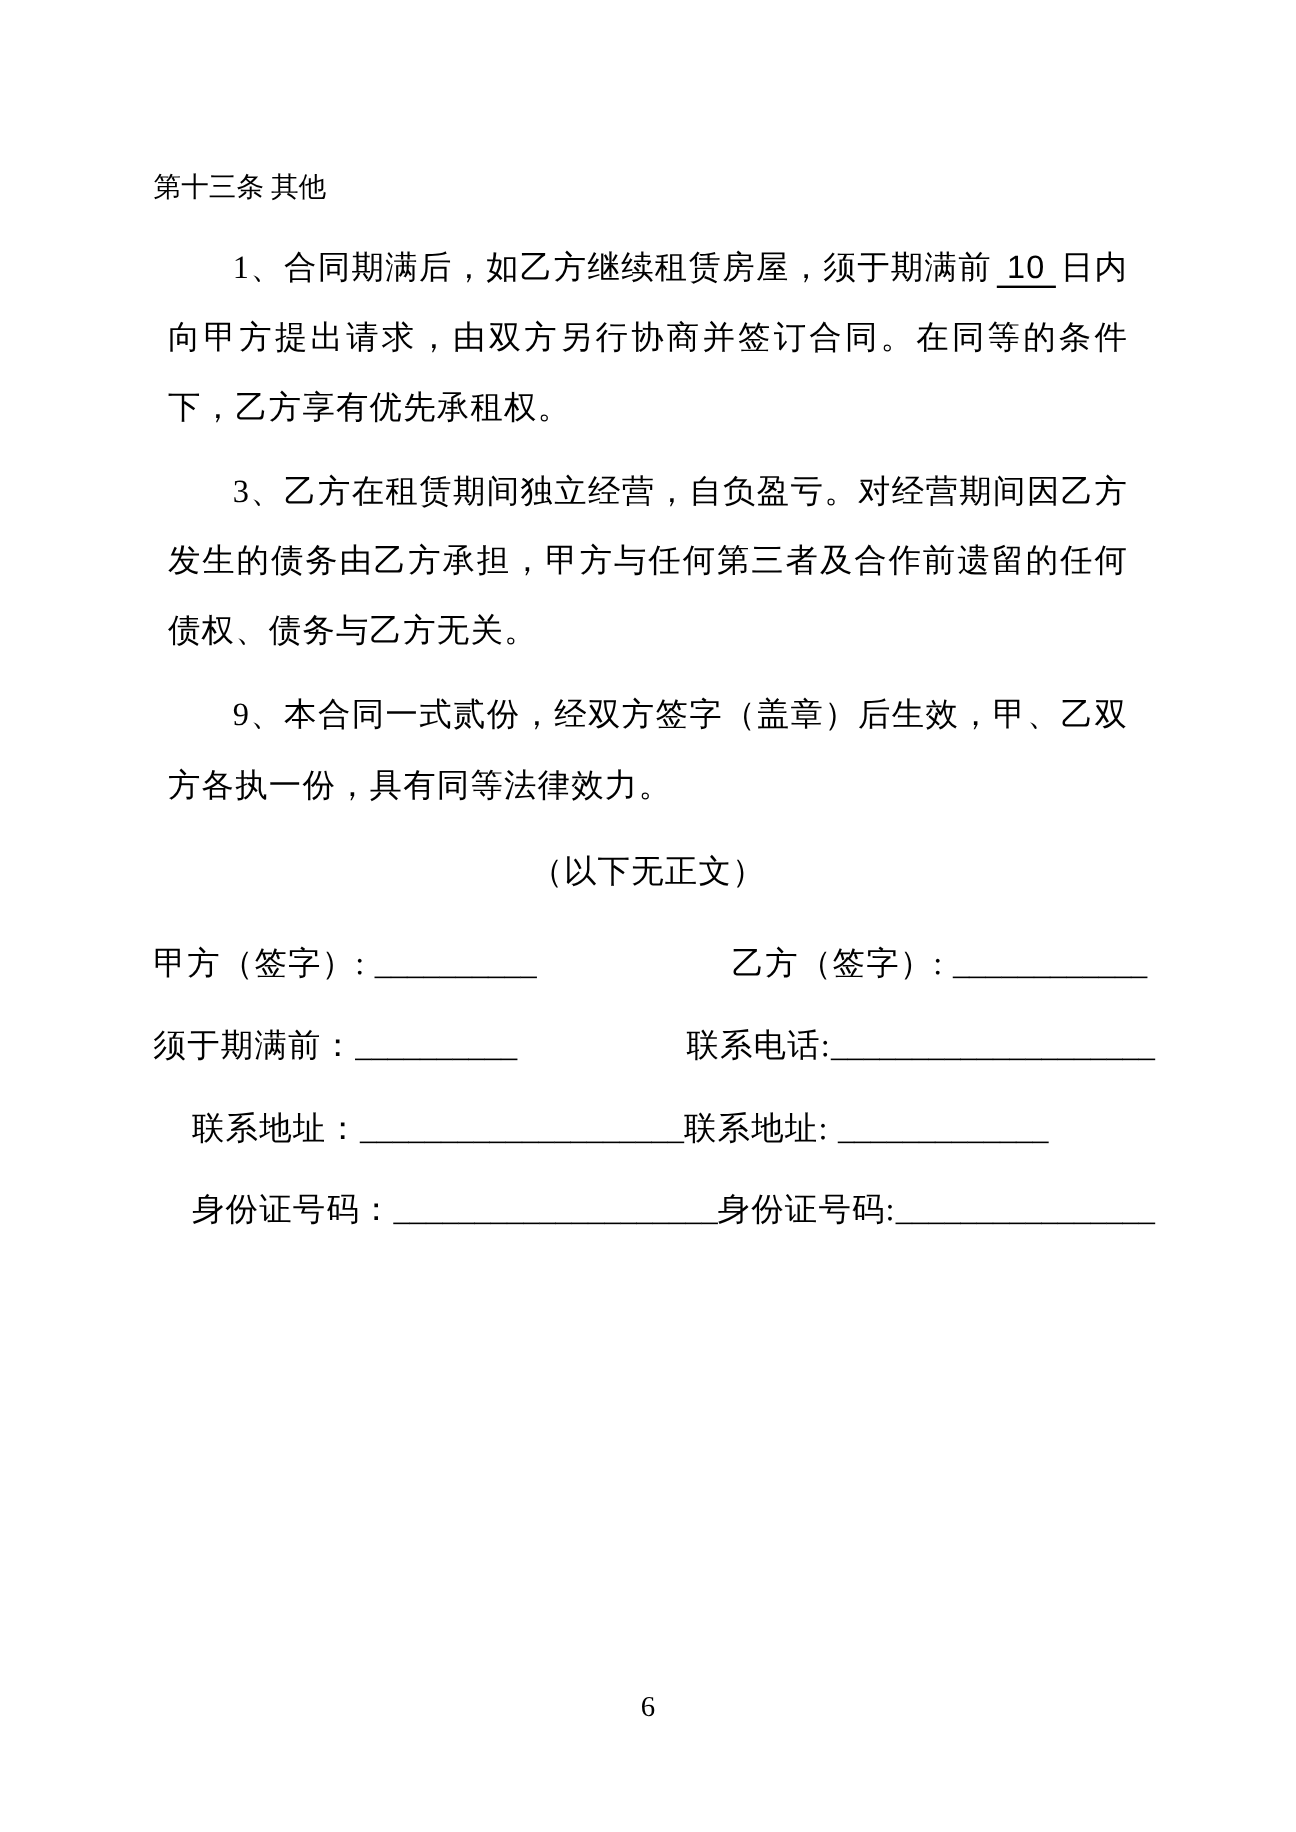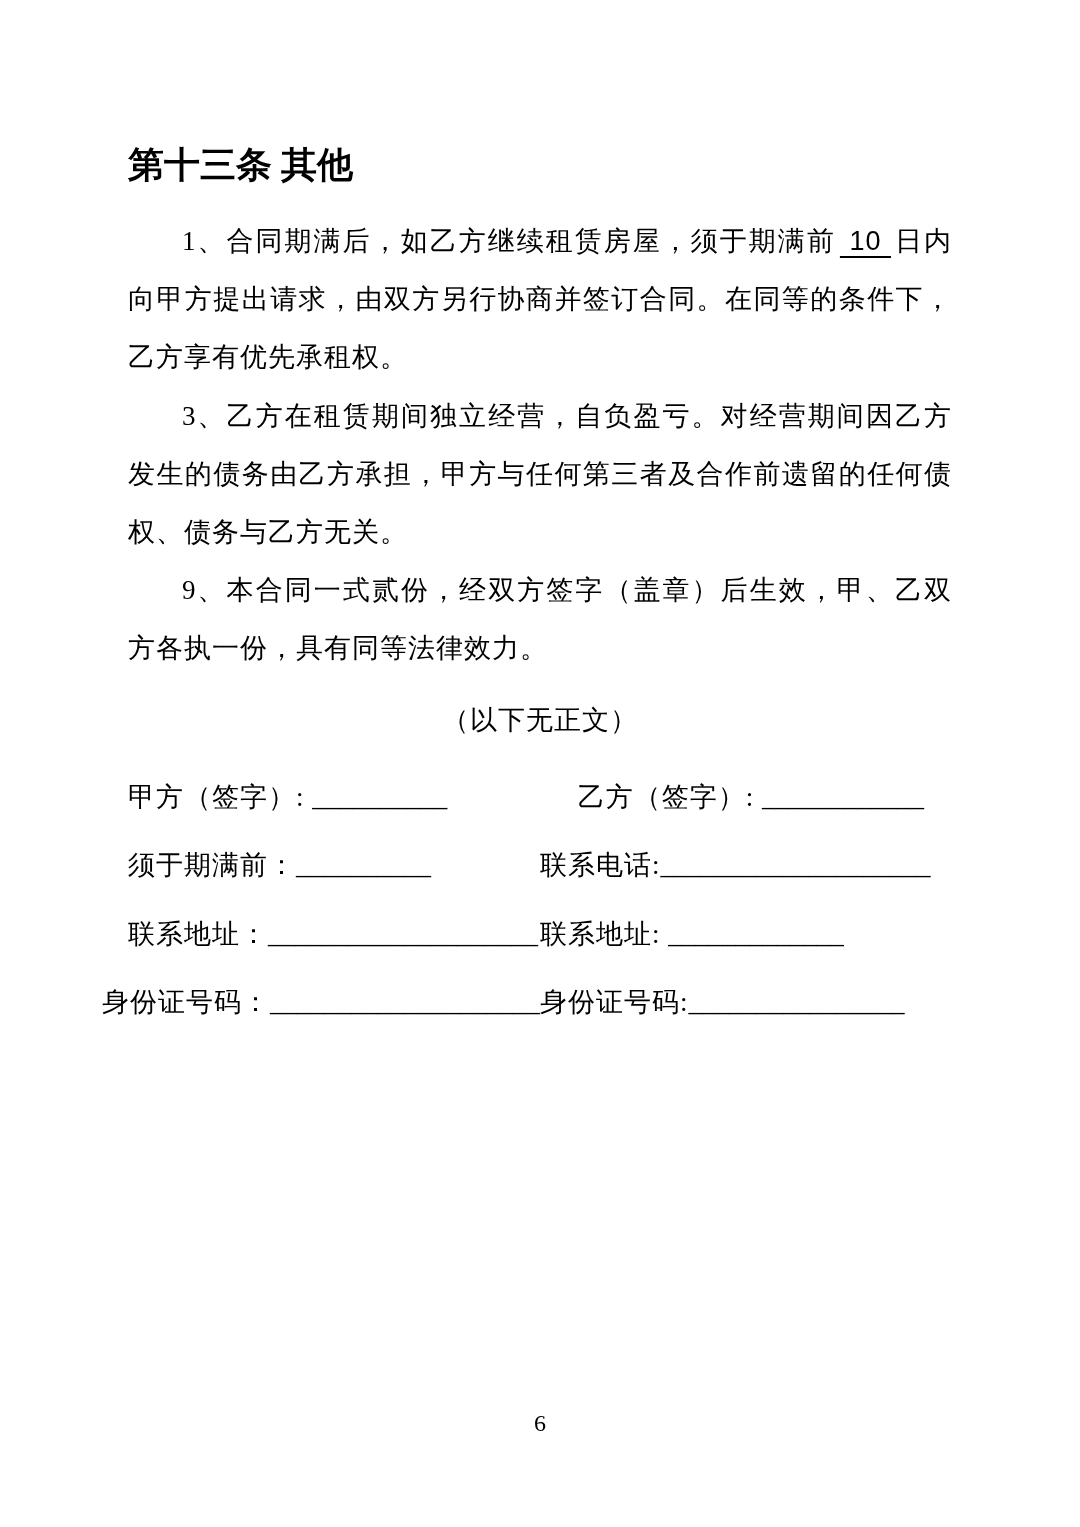--- a/index.html
+++ b/index.html
@@ -14,27 +14,27 @@
     margin: 0 auto;
     box-sizing: border-box;
     background: #ffffff;
     color: #000000;
     font-family: "Liberation Serif", "DejaVu Serif", serif;
     font-size: 27px;
     padding: 140px 128px 60px 128px;
     overflow: hidden;
   }
   .heading {
-    font-size: 36px;
-    font-weight: 700;
+    font-size: 23px;
+    font-weight: 400;
     margin: 0 0 22px 0;
     line-height: 1.4;
   }
   .para {
-    margin: 0;
+    margin: 12px;
     text-indent: 2em;
     text-align: justify;
     line-height: 2.15;
     letter-spacing: 1px;
   }
   .filled-blank {
     text-decoration: underline;
     text-underline-offset: 6px;
     padding: 0 4px;
     font-family: "Liberation Sans", sans-serif;
@@ -49,30 +49,30 @@
     text-indent: 0;
     text-align: center;
     line-height: 2.15;
     letter-spacing: 1px;
   }
   .sig-row {
     display: flex;
     margin-top: 28px;
     line-height: 1.5;
     letter-spacing: 1px;
-    justify-content: flex-end;
   }
   .sig-cell {
     white-space: nowrap;
   }
   .sig-cell.left {
     flex: 0 0 50%;
   }
   .sig-cell.right {
     flex: 1 1 auto;
+    margin-left: 32px;
   }
   .sig-cell.right.shifted {
     padding-left: 1.4em;
   }
   .sig-line {
     letter-spacing: 0;
   }
   .page-number {
     position: absolute;
     left: 0;

